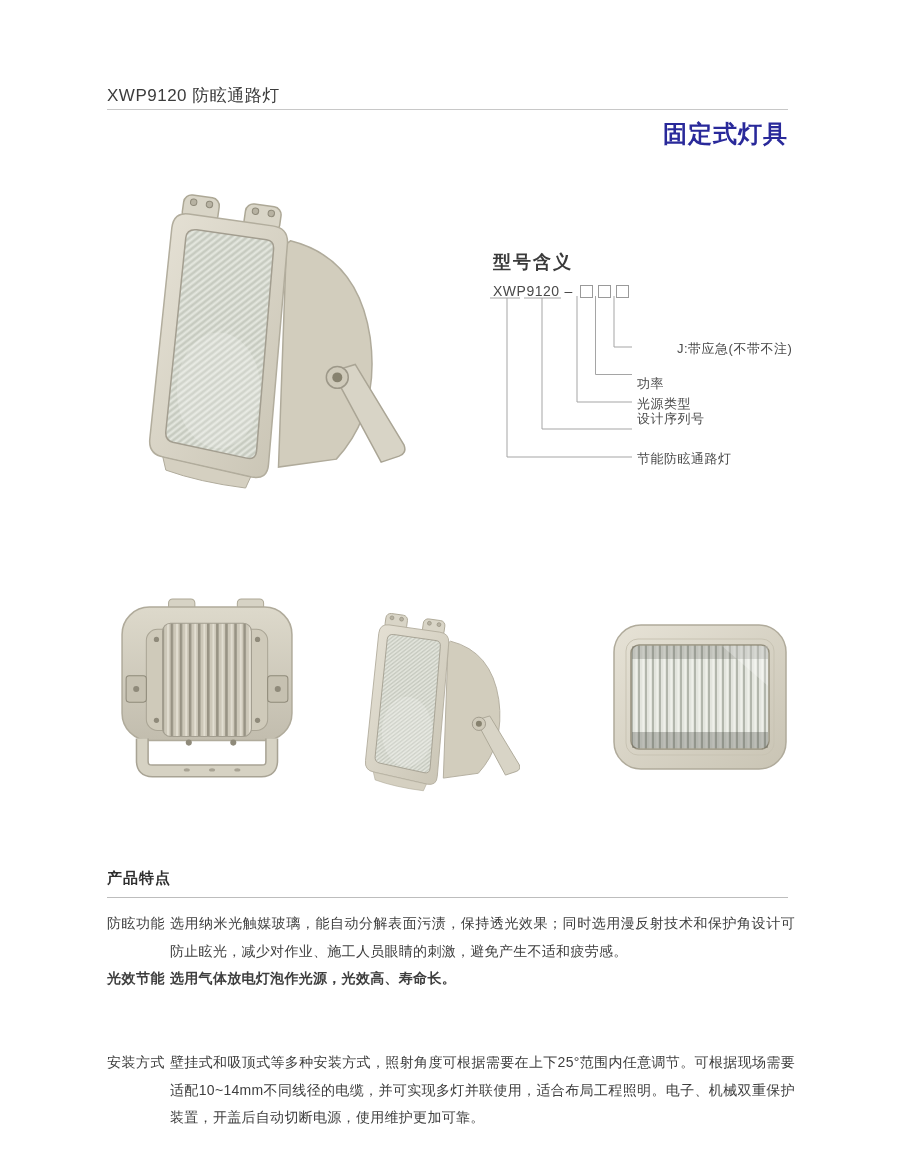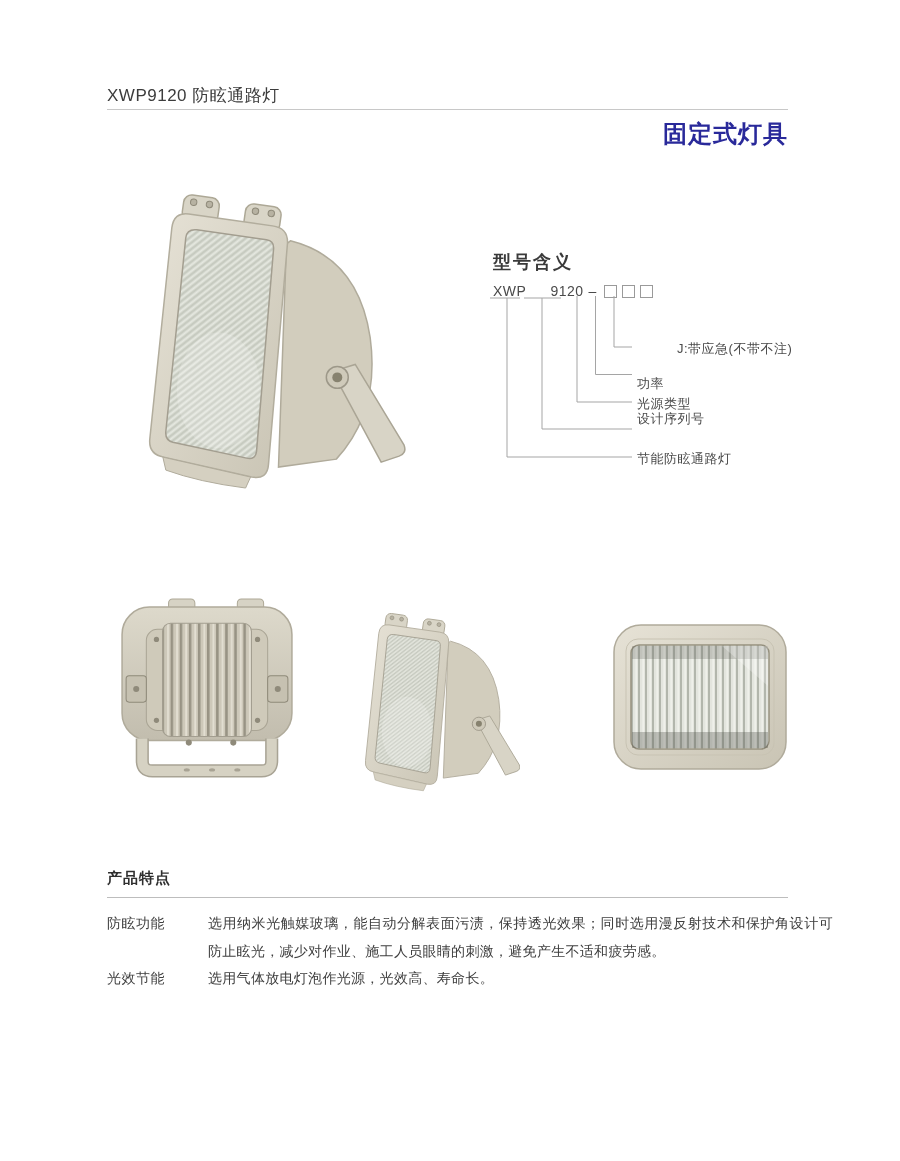--- a/index.html
+++ b/index.html
@@ -31,21 +31,21 @@
   .diagram { position:absolute; left:485px; top:245px; width:332px; height:236px; }
   .diagram-title {
     position:absolute; left:8px; top:5px;
     font-size:18px; font-weight:bold; color:#3a3a3a; letter-spacing:2px;
   }
   .model-row {
     position:absolute; left:8px; top:38px; height:16px;
     display:flex; align-items:center;
     font-size:14px; color:#4a4a4a; letter-spacing:0.5px;
   }
-  .model-row .seg-series { margin-left:24px; }
+  .model-row .seg-series { margin-left:0; }
   .model-row .seg-dash { margin-left:5px; margin-right:2px; }
   .digit-box {
     display:inline-block; width:13px; height:13px;
     border:1px solid #9a9a9a; background:#fff; margin-left:5px;
   }
   .diagram-lines { position:absolute; left:0; top:0; width:332px; height:236px; }
   .diagram-label {
     position:absolute; left:152px; font-size:13px; color:#4a4a4a;
     white-space:nowrap; letter-spacing:0.5px;
   }
@@ -54,23 +54,23 @@
   
   .features-title {
     position:absolute; left:107px; top:869px;
     font-size:15px; font-weight:bold; color:#2f2f2f; letter-spacing:1px;
   }
   .features-rule {
     position:absolute; left:107px; width:681px; top:897px;
     border-top:1px solid #bdbdbd; height:0;
   }
   .feat { position:absolute; left:107px; width:688px; font-size:14px; color:#3e3e3e; }
-  .feat-1 { top:910px; } .feat-2 { top:965px; } .feat-3 { top:993px; } .feat-4 { top:1049px; }
+  .feat-1 { top:910px; } .feat-2 { top:965px;font-weight:bold; } .feat-3 { top:993px; } .feat-4 { top:1049px; }
   .feat-label { position:absolute; left:0; top:0; line-height:27.5px; letter-spacing:0.5px; }
-  .feat-text  { margin-left:101px; width:625px; line-height:27.5px;
+  .feat-text  { margin-left:63px; width:625px; line-height:27.5px;
                 text-align:justify; letter-spacing:0.3px; }
 </style>
 </head>
 <body>
 
 <div class="page">
 
   <div class="hdr-left">XWP9120 防眩通路灯</div>
   <div class="hdr-right">固定式灯具</div>
   <div class="hdr-rule"></div>
@@ -198,14 +198,18 @@
   <div class="features-rule"></div>
 
   <div class="feat feat-1">
     <span class="feat-label">防眩功能</span>
     <div class="feat-text">选用纳米光触媒玻璃，能自动分解表面污渍，保持透光效果；同时选用漫反射技术和保护角设计可防止眩光，减少对作业、施工人员眼睛的刺激，避免产生不适和疲劳感。</div>
   </div>
   <div class="feat feat-2">
     <span class="feat-label">光效节能</span>
     <div class="feat-text">选用气体放电灯泡作光源，光效高、寿命长。</div>
   </div>
+  <div class="feat feat-4">
+    <span class="feat-label">安装方式</span>
+    <div class="feat-text">壁挂式和吸顶式等多种安装方式，照射角度可根据需要在上下25°范围内任意调节。可根据现场需要适配10~14mm不同线径的电缆，并可实现多灯并联使用，适合布局工程照明。电子、机械双重保护装置，开盖后自动切断电源，使用维护更加可靠。</div>
+  </div>
 
 </div>
 
 </body></html>

